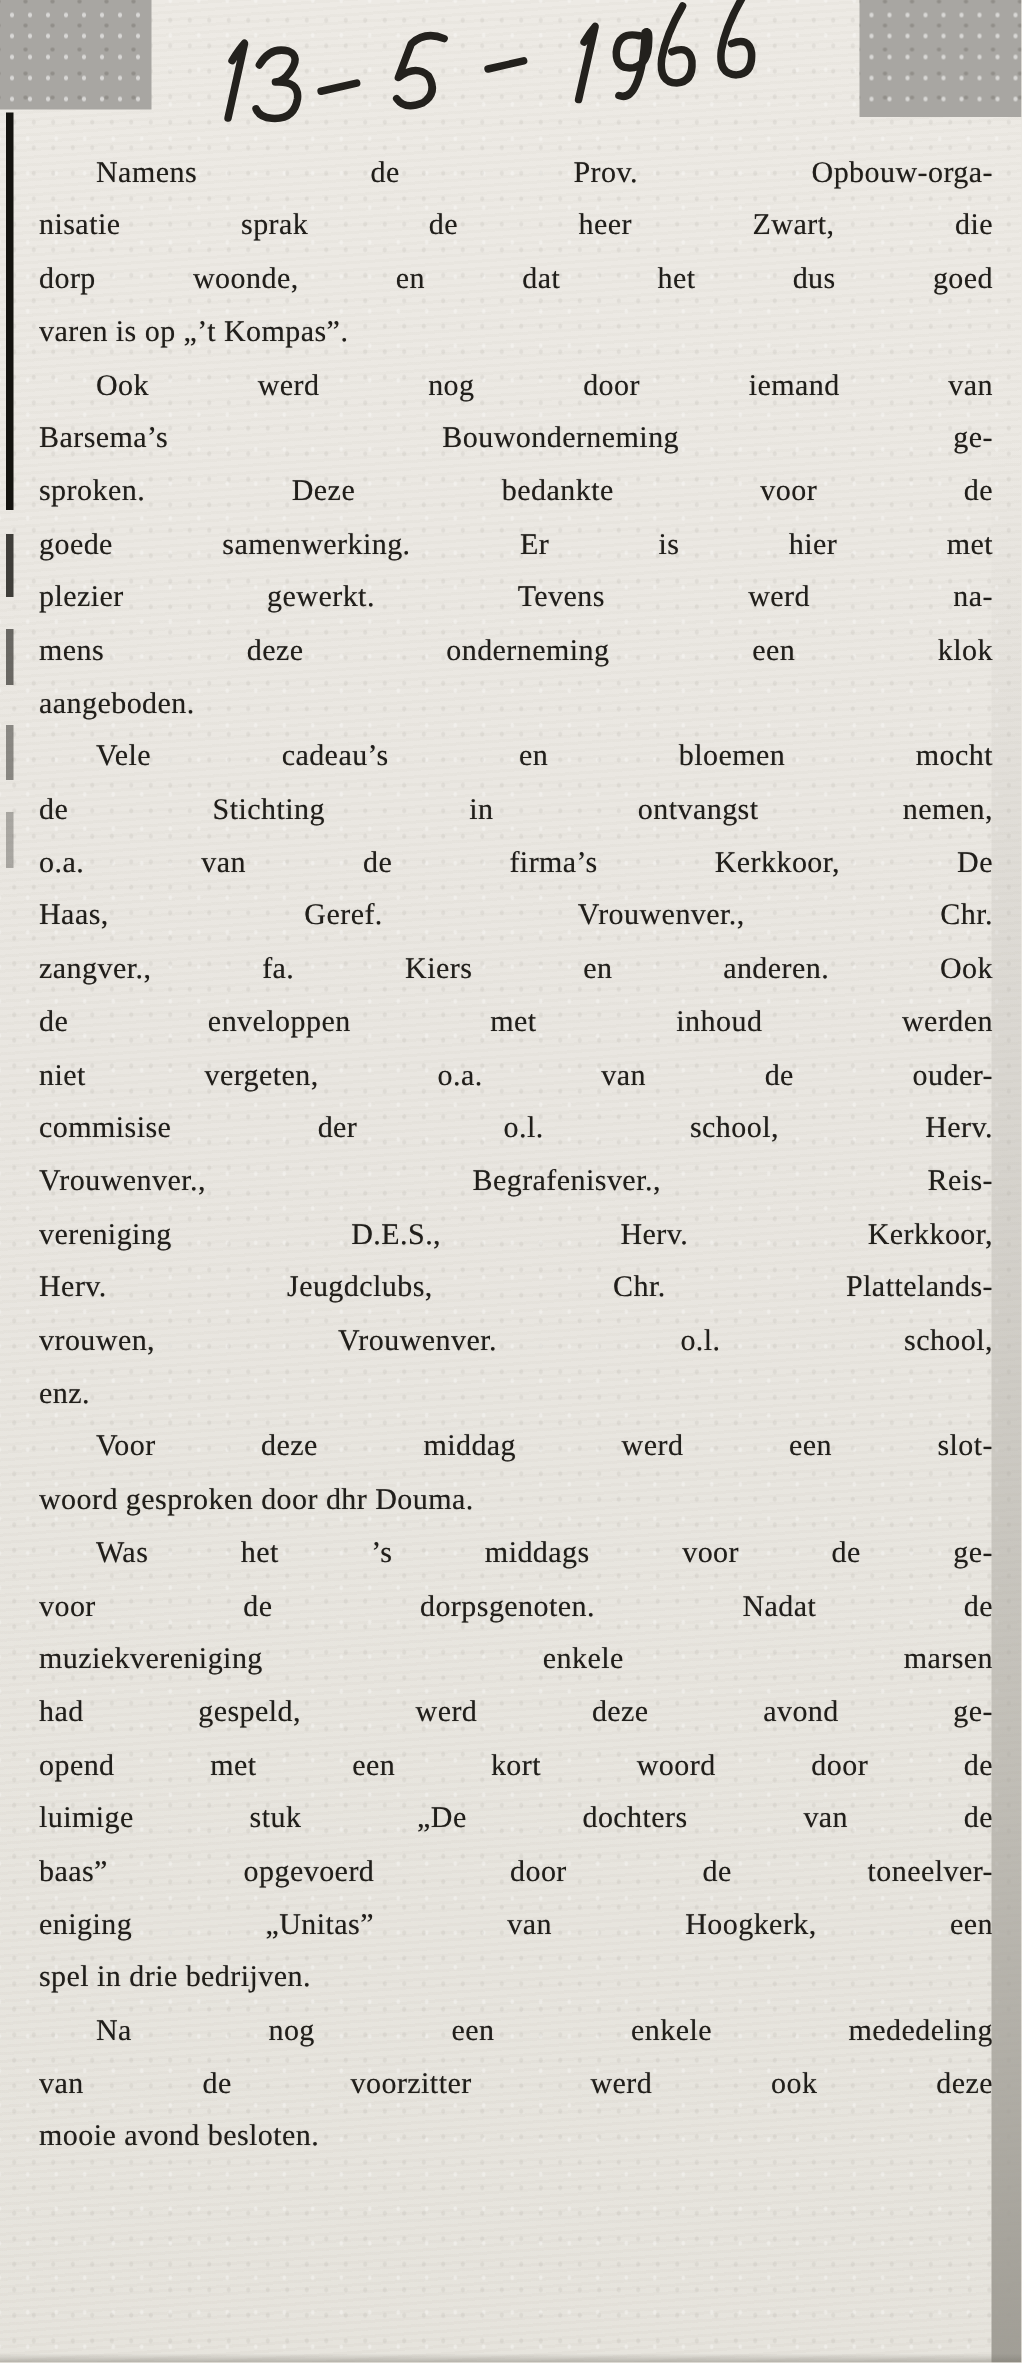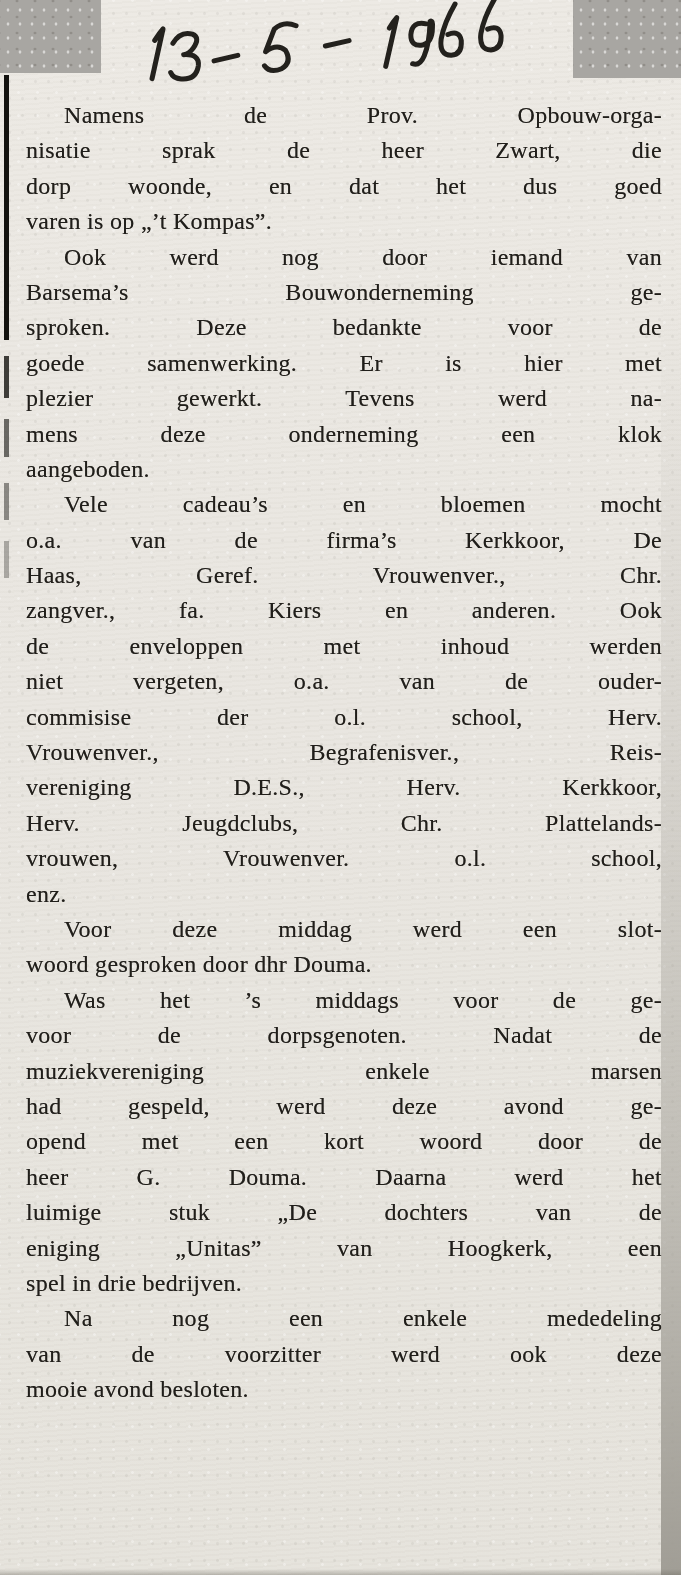--- a/index.html
+++ b/index.html
@@ -65,21 +65,21 @@
   .handwritten {
     position:absolute; left:103px; top:0; width:445px; height:80px; z-index:4;
     transform:rotate(-3.5deg);
   }
   .handwritten path {
     fill:none; stroke:#23211d; stroke-width:5;
     stroke-linecap:round; stroke-linejoin:round;
   }
   .article {
     position:absolute; left:26px; top:98px; width:636px; z-index:1;
-    font-size:24px; color:#201e1a; letter-spacing:0.3px;
+    font-size:20px; color:#201e1a; letter-spacing:0.3px;
     text-shadow:0 0 0.5px rgba(32,30,26,0.55);
   }
   .paragraph { margin:0; }
   .line {
     height:35.4px; line-height:35.4px; overflow:hidden;
     text-align:justify; text-align-last:justify;
     white-space:nowrap;
   }
   .line.first { text-indent:38px; }
   .line.last  { text-align:center; text-align-last:left; }
@@ -129,20 +129,21 @@
       <div class="line">Barsema’s Bouwonderneming ge-</div>
       <div class="line">sproken. Deze bedankte voor de</div>
       <div class="line">goede samenwerking. Er is hier met</div>
       <div class="line">plezier gewerkt. Tevens werd na-</div>
       <div class="line">mens deze onderneming een klok</div>
       <div class="line last">aangeboden.</div>
     </div>
 
     <div class="paragraph">
       <div class="line first">Vele cadeau’s en bloemen mocht</div>
+      <div class="line">de Stichting in ontvangst nemen,</div>
       <div class="line">o.a. van de firma’s Kerkkoor, De</div>
       <div class="line">Haas, Geref. Vrouwenver., Chr.</div>
       <div class="line">zangver., fa. Kiers en anderen. Ook</div>
       <div class="line">de enveloppen met inhoud werden</div>
       <div class="line">niet vergeten, o.a. van de ouder-</div>
       <div class="line">commisise der o.l. school, Herv.</div>
       <div class="line">Vrouwenver., Begrafenisver., Reis-</div>
       <div class="line">vereniging D.E.S., Herv. Kerkkoor,</div>
       <div class="line">Herv. Jeugdclubs, Chr. Plattelands-</div>
       <div class="line">vrouwen, Vrouwenver. o.l. school,</div>
@@ -153,22 +154,22 @@
       <div class="line first">Voor deze middag werd een slot-</div>
       <div class="line last">woord gesproken door dhr Douma.</div>
     </div>
 
     <div class="paragraph">
       <div class="line first">Was het ’s middags voor de ge-</div>
       <div class="line">voor de dorpsgenoten. Nadat de</div>
       <div class="line">muziekvereniging enkele marsen</div>
       <div class="line">had gespeld, werd deze avond ge-</div>
       <div class="line">opend met een kort woord door de</div>
-      <div class="line">heer G. Douma. Daarna werd het</div>
       <div class="line">luimige stuk „De dochters van de</div>
+      <div class="line">baas” opgevoerd door de toneelver-</div>
       <div class="line">eniging „Unitas” van Hoogkerk, een</div>
       <div class="line last">spel in drie bedrijven.</div>
     </div>
 
     <div class="paragraph">
       <div class="line first">Na nog een enkele mededeling</div>
       <div class="line">van de voorzitter werd ook deze</div>
       <div class="line last">mooie avond besloten.</div>
     </div>
 

